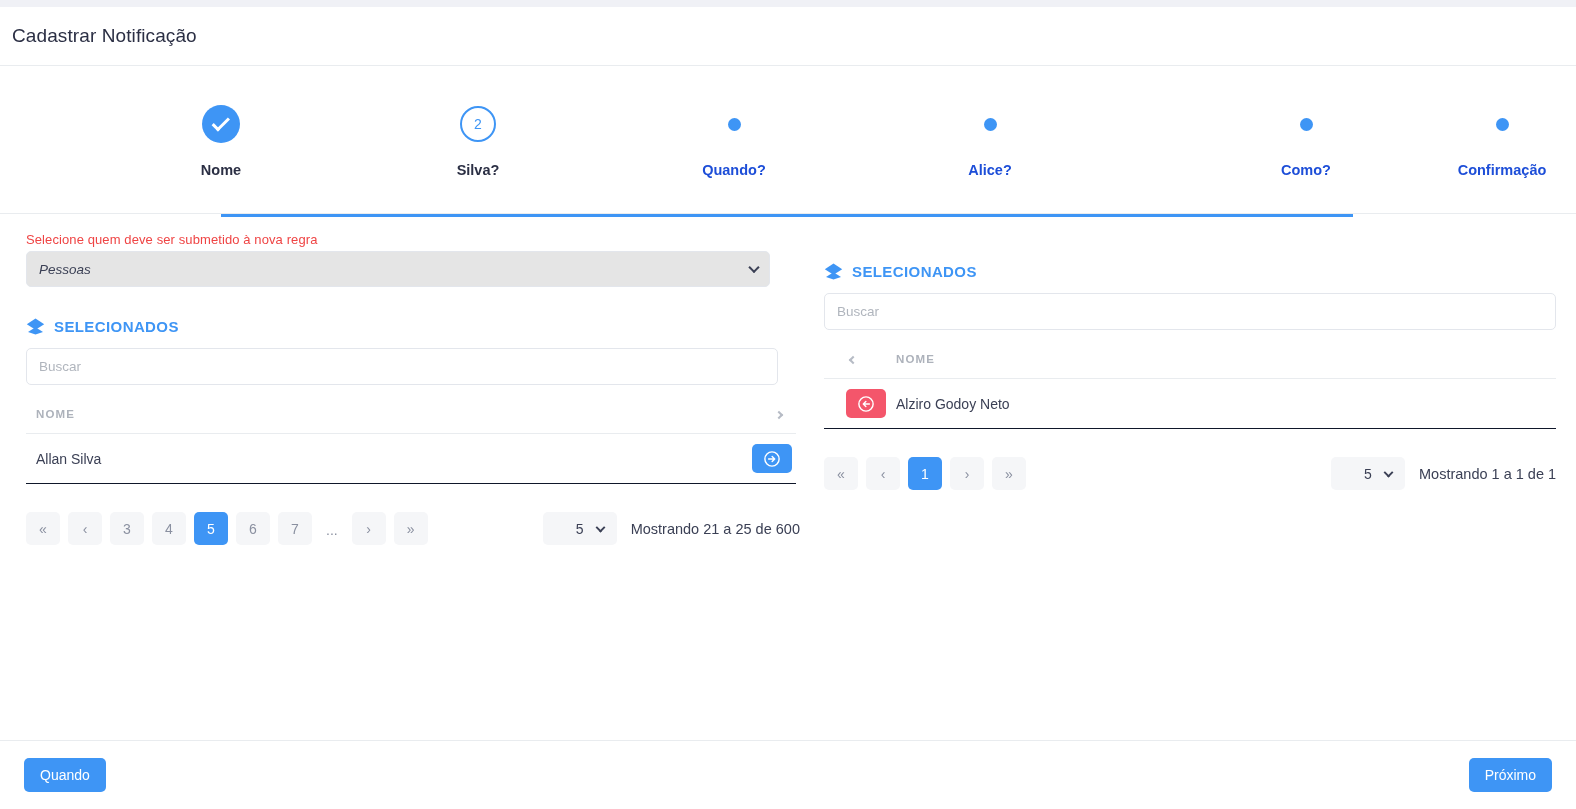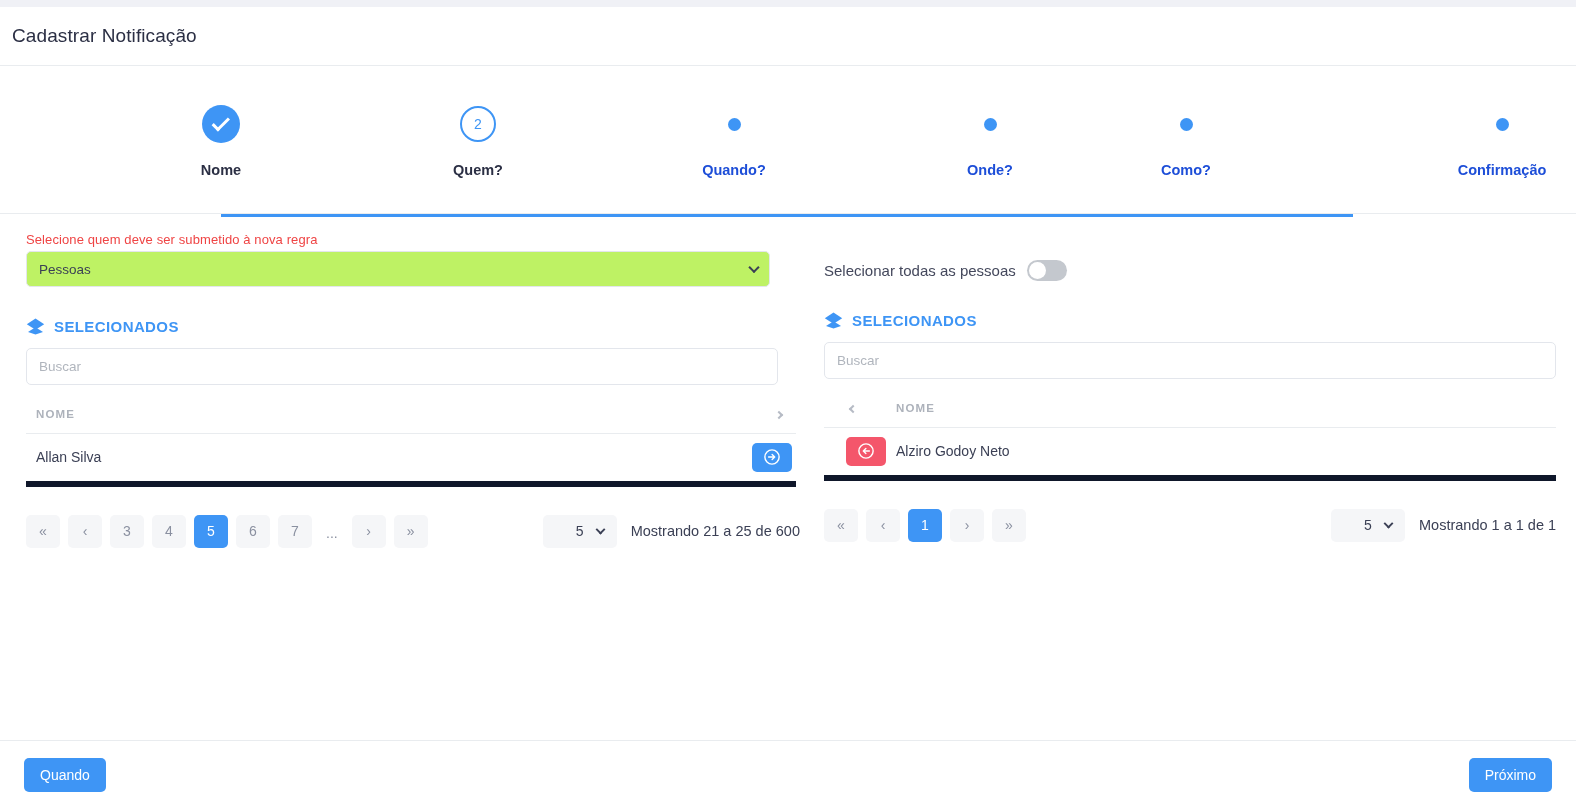--- a/index.html
+++ b/index.html
@@ -97,24 +97,24 @@
   .col-right { width: 770px; margin-left: 28px; }
 
   .field-label {
     font-size: 13px; color: #ef4444; margin-bottom: 4px; letter-spacing:.1px;
   }
   .select-box {
     position: relative;
     width: 744px; height: 36px;
     border: 1px solid #e3e6ec;
     border-radius: 5px;
-    background: #bef264;
+    background: #e5e5e5;
     display: flex; align-items: center;
     padding: 0 12px;
-    font-size: 13.5px; color: #3b4055;
+    font-size: 13.5px; color: #3b4055; font-style: italic;
   }
   .select-box .chev {
     position: absolute; right: 11px; top: 50%;
     width: 8px; height: 8px;
     border-right: 2px solid #3b4055;
     border-bottom: 2px solid #3b4055;
     transform: translateY(-70%) rotate(45deg);
   }
 
   .toggle-row { display:flex; align-items:center; gap: 11px; padding-top: 28px; }
@@ -153,21 +153,21 @@
   table.tbl { width: 100%; border-collapse: collapse; margin-top: 18px; }
   table.tbl th {
     font-size: 11.5px; color: #adb2bb; font-weight: 700; letter-spacing: 1.1px;
     text-align: left; padding: 5px 0 13px 10px;
     border-bottom: 1px solid #e9ecef;
   }
   table.tbl td {
     font-size: 14px; color: #3b4055;
     padding: 0 0 0 10px;
     height: 50px;
-    border-bottom: 6px solid #0f172a;
+    border-bottom: 1px solid #0f172a;
     vertical-align: middle;
   }
   .th-right { text-align: right !important; padding-right: 14px !important; }
   .th-left-chev { width: 56px; padding-left: 26px !important; }
   .chev-sm {
     display:inline-block;
     width: 6px; height: 6px;
     border-right: 2px solid #b6bbc5;
     border-bottom: 2px solid #b6bbc5;
     transform: rotate(-45deg);
@@ -264,38 +264,38 @@
               <div class="check"></div>
             </div>
         </div>
         <div class="step-label strong">Nome</div>
       </div>
 
       <div class="step" style="left:405px;">
         <div class="dotwrap">
           <div class="step-circle-active">2</div>
         </div>
-        <div class="step-label strong">Quem?</div>
+        <div class="step-label strong">Silva?</div>
       </div>
 
       <div class="step" style="left:661px;">
         <div class="dotwrap">
             <div class="step-dot"></div>
           </div>
         <div class="step-label">Quando?</div>
       </div>
 
       <div class="step" style="left:917px;">
         <div class="dotwrap">
             <div class="step-dot"></div>
           </div>
-        <div class="step-label">Onde?</div>
-      </div>
-
-      <div class="step" style="left:1113px;">
+        <div class="step-label">Alice?</div>
+      </div>
+
+      <div class="step" style="left:1233px;">
         <div class="dotwrap">
             <div class="step-dot"></div>
           </div>
         <div class="step-label">Como?</div>
       </div>
 
       <div class="step" style="left:1429px;">
         <div class="dotwrap">
             <div class="step-dot"></div>
           </div>
@@ -366,26 +366,20 @@
             <div class="size-select">
               <span>5</span>
               <span class="chev"></span>
             </div>
             <div class="showing">Mostrando 21 a 25 de 600</div>
           </div>
         </div>
       </div>
 
       <div class="col-right">
-        <div class="toggle-row">
-          <div class="toggle-label">Selecionar todas as pessoas</div>
-          <div class="toggle">
-            <div class="knob"></div>
-          </div>
-        </div>
 
         <div class="sel-head">
           <svg class="layers-icon" viewBox="0 0 24 24">
             <polygon points="12,2 23,9 12,16 1,9" fill="#3e95f5"></polygon>
             <polygon points="12,13 21.5,19 12,22 2.5,19" fill="#3e95f5"></polygon>
           </svg>
           <span class="txt">SELECIONADOS</span>
         </div>
 
         <input class="search-input" type="text" placeholder="Buscar" style="">

